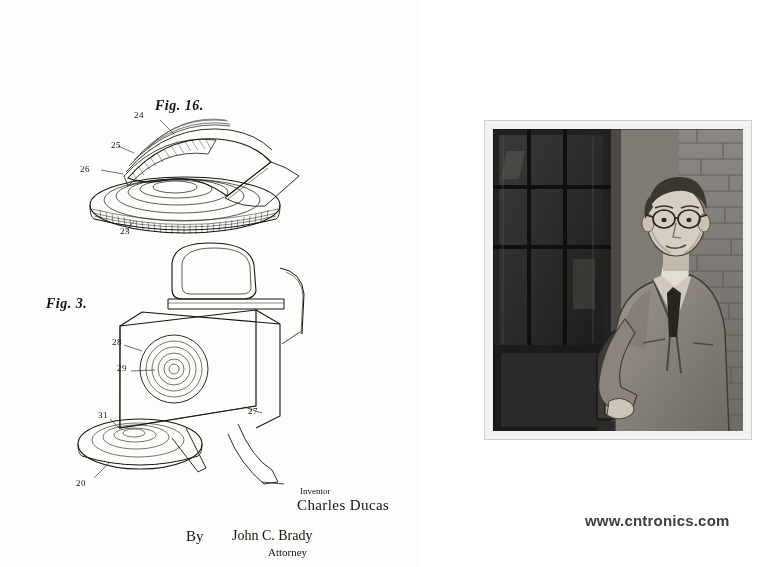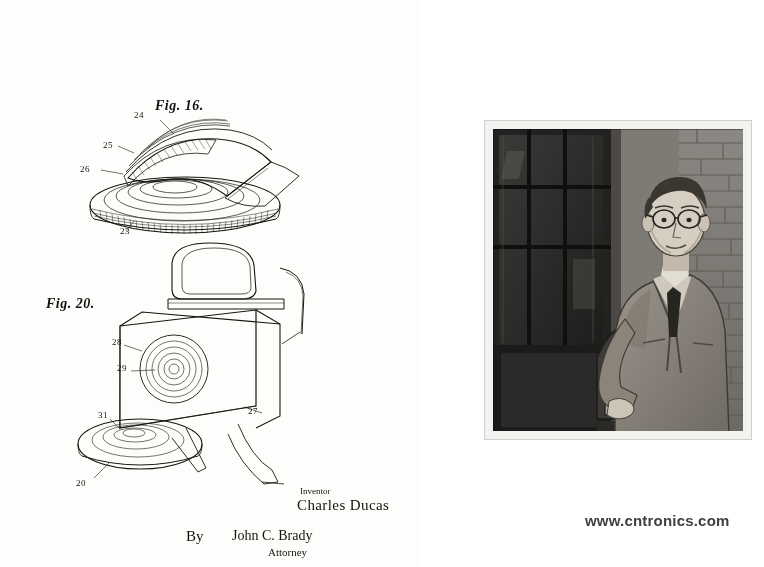--- a/index.html
+++ b/index.html
@@ -282,24 +282,24 @@
 
       <path d="M124 345 l18 6" stroke-width="0.6"></path>
       <path d="M131 371 l24 -1" stroke-width="0.6"></path>
       <path d="M262 413 l-18 -6" stroke-width="0.6"></path>
       <path d="M110 419 l10 10" stroke-width="0.6"></path>
       <path d="M94 478 l16 -16" stroke-width="0.6"></path>
     </g>
   </svg>
 
   <div class="fig-label" id="fig16-label">Fig. 16.</div>
-  <div class="fig-label" id="fig15-label">Fig. 20.</div>
+  <div class="fig-label" id="fig15-label">Fig. 3.</div>
 
   <div class="ref-num" style="left:134px; top:110px;">24</div>
-  <div class="ref-num" style="left:103px; top:140px;">25</div>
+  <div class="ref-num" style="left:111px; top:140px;">25</div>
   <div class="ref-num" style="left:80px;  top:164px;">26</div>
   <div class="ref-num" style="left:120px; top:226px;">23</div>
 
   <div class="ref-num" style="left:112px; top:337px;text-align:right;">28</div>
   <div class="ref-num" style="left:117px; top:363px;">29</div>
   <div class="ref-num" style="left:248px; top:406px;">27</div>
   <div class="ref-num" style="left:98px;  top:410px;">31</div>
   <div class="ref-num" style="left:76px;  top:478px;">20</div>
 
   <div class="sig" id="sig-inventor-word">Inventor</div>

